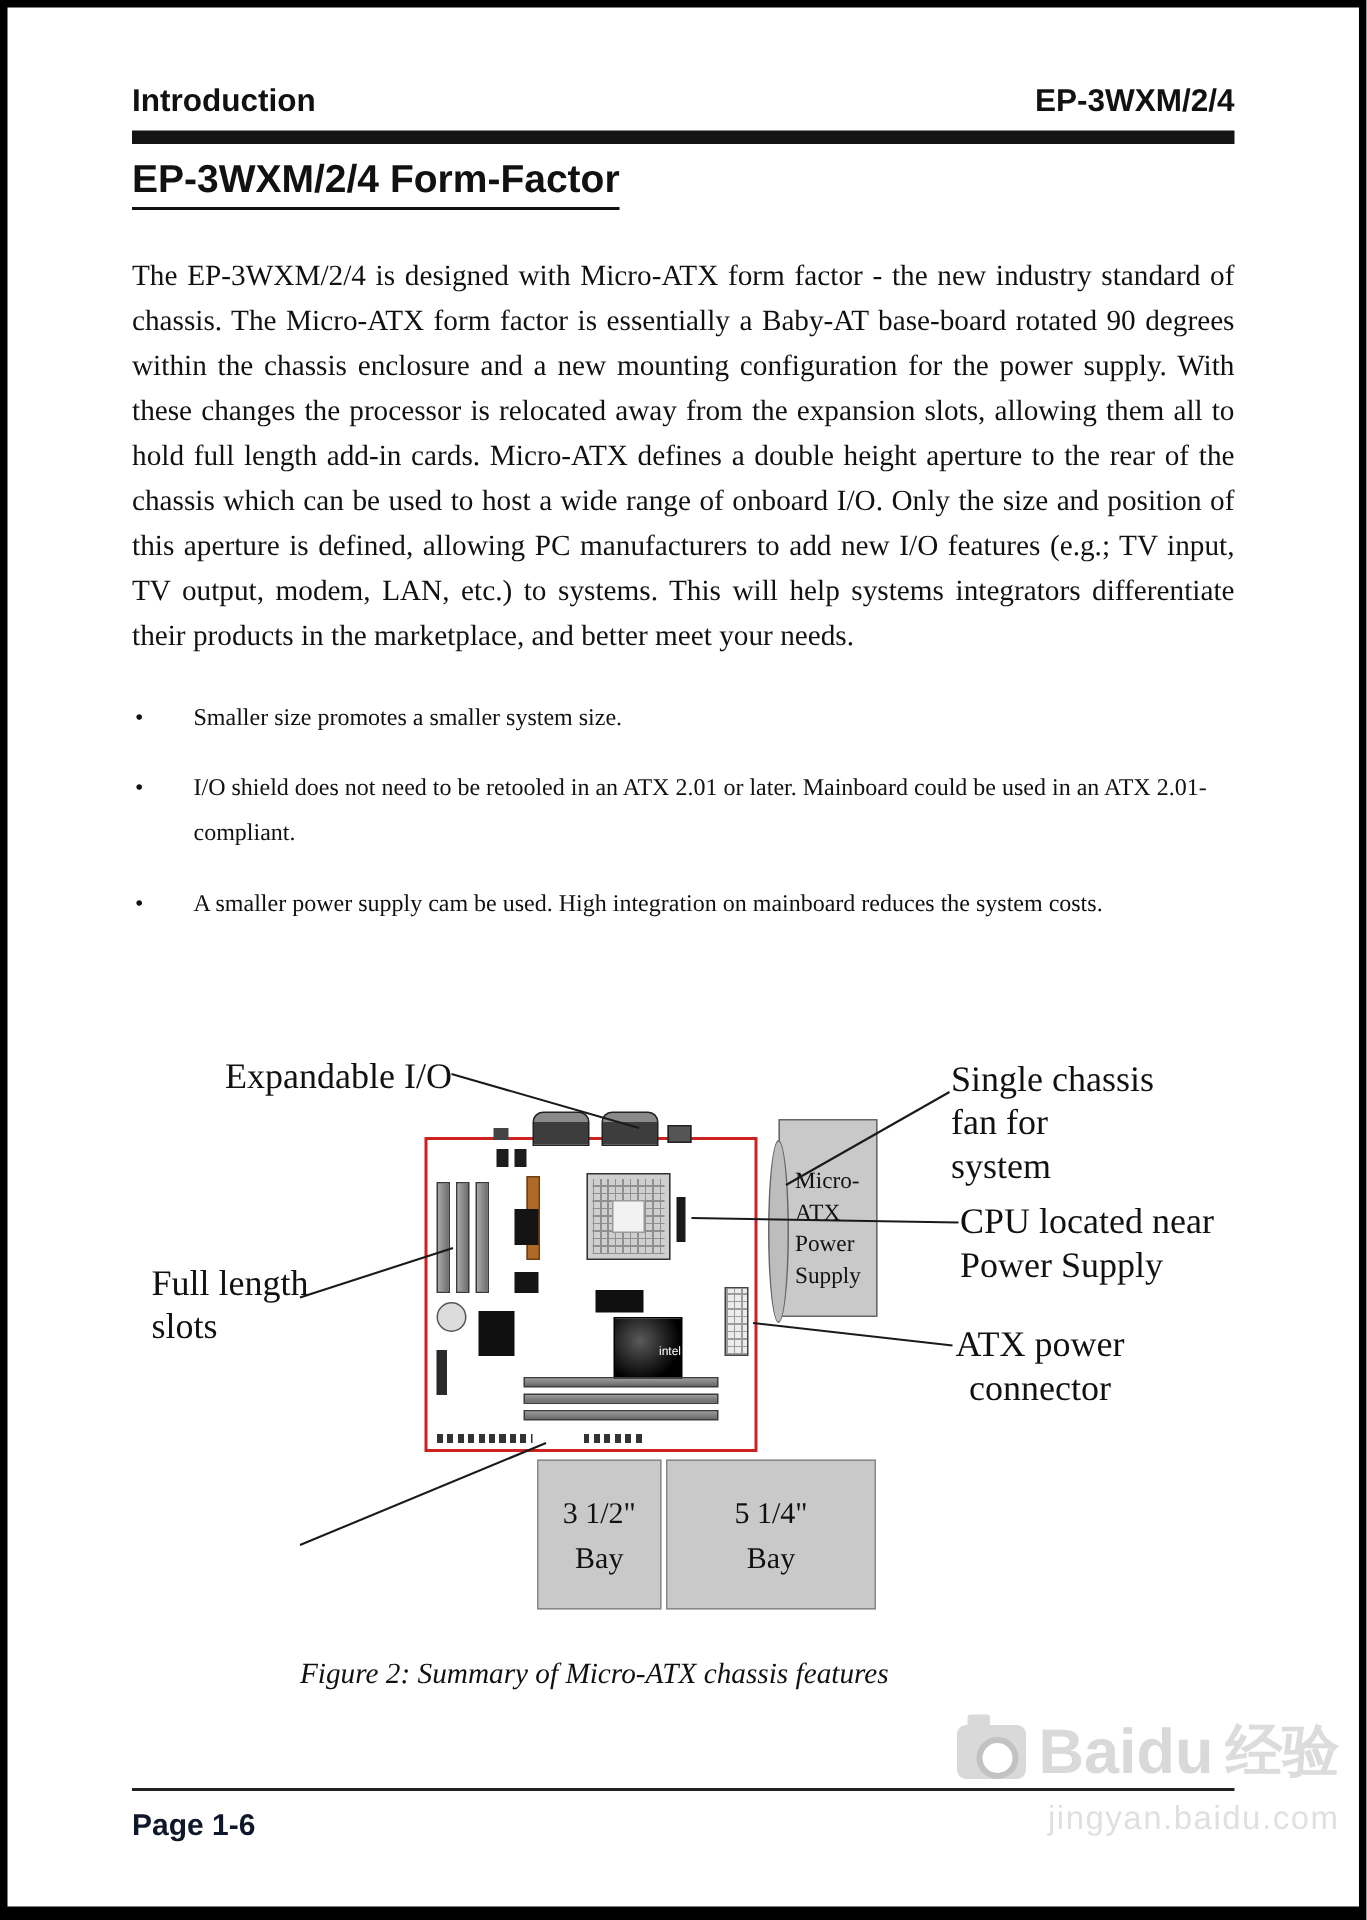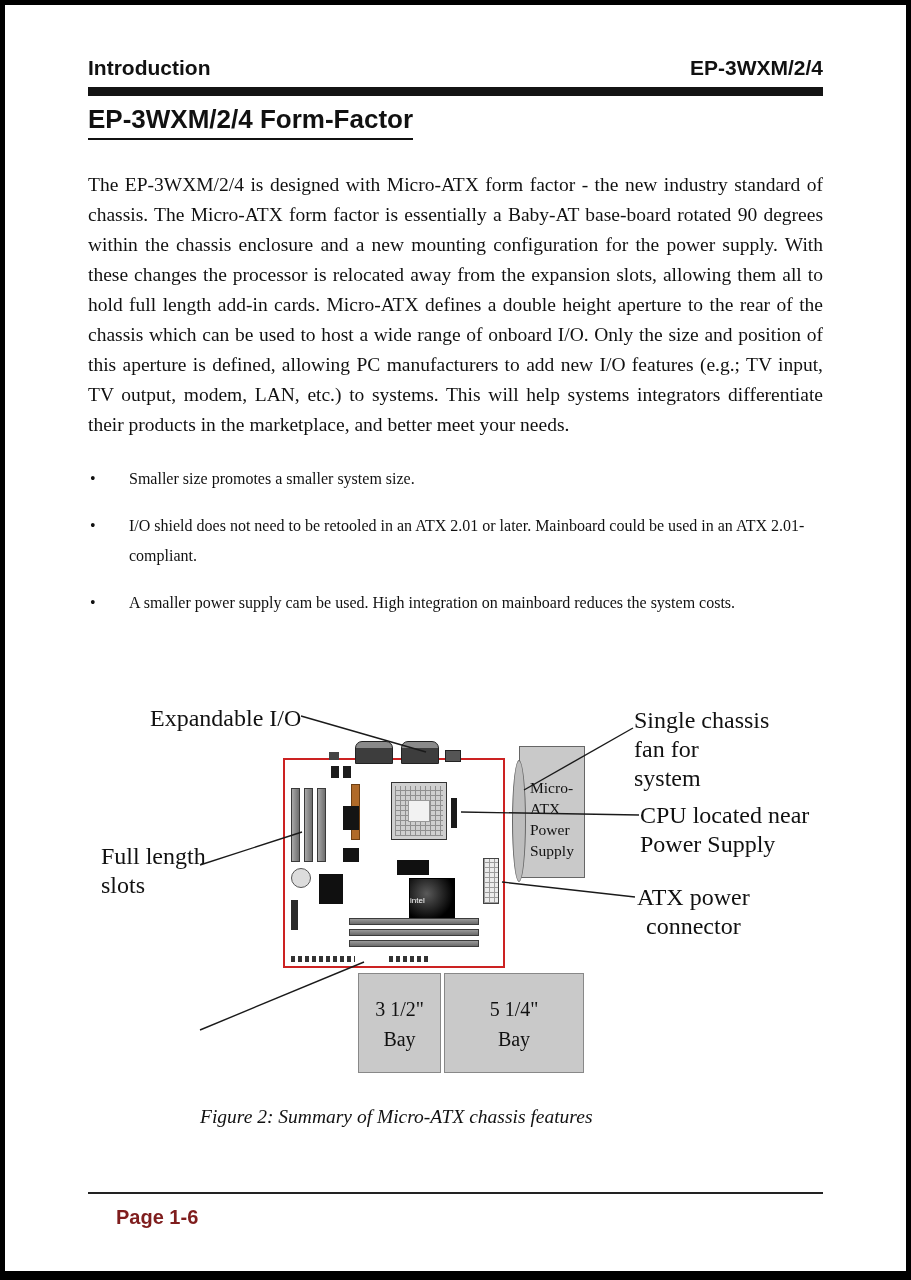--- a/index.html
+++ b/index.html
@@ -66,41 +66,41 @@
   .cpu::after { content:""; position:absolute; left:50%; top:50%; width:20px; height:20px;
                 transform:translate(-50%,-50%); background:#f2f2f2; border:1px solid #999; }
   .cpuside { left:166px; top:38px; width:6px; height:30px; background:#1a1a1a; }
   .chipA { left:58px; top:46px; width:16px; height:24px; background:#141414; }
   .chipB { left:58px; top:88px; width:16px; height:14px; background:#141414; }
   .battery { left:6px; top:108px; width:20px; height:20px; border-radius:50%; background:#dcdcdc; border:1px solid #555; }
   .chipC { left:34px; top:114px; width:24px; height:30px; background:#101010; }
   .bios { left:112px; top:100px; width:32px; height:15px; background:#101010; }
   .chipset { left:124px; top:118px; width:46px; height:44px;
              background:radial-gradient(circle at 38% 35%, #5a5a5a, #000 70%); border:1px solid #000;
-             color:#fff; font-size:8px; font-family:"Liberation Sans", sans-serif; text-align:left;
+             color:#fff; font-size:8px; font-family:"Liberation Sans", sans-serif; text-align:right;
              line-height:44px; }
   .hbar { left:64px; width:130px; height:7px; background:linear-gradient(#9a9a9a,#6a6a6a); border:1px solid #3c3c3c; }
   .hbar1 { top:158px; } .hbar2 { top:169px; } .hbar3 { top:180px; }
   .pins { left:6px; top:140px; width:7px; height:30px; background:#2a2a2a; }
   .atxconn { left:198px; top:98px; width:16px; height:46px; background:#ececec; border:1px solid #444;
              background-image:repeating-linear-gradient(0deg,#9c9c9c 0 1px,transparent 1px 5px),
                               repeating-linear-gradient(90deg,#9c9c9c 0 1px,transparent 1px 5px); }
   .dash1 { left:6px; top:196px; width:64px; height:6px;
            background:repeating-linear-gradient(90deg,#333 0 4px,transparent 4px 7px); }
   .dash2 { left:104px; top:196px; width:40px; height:6px;
            background:repeating-linear-gradient(90deg,#333 0 4px,transparent 4px 7px); }
 
   .lines-svg { position:absolute; inset:0; width:735px; height:452px; pointer-events:none; z-index:5; }
   .lines-svg line { stroke:#1a1a1a; stroke-width:1.4; }
 
   .caption { position:absolute; left:112px; top:408px; font-size:19.5px; font-style:italic; color:#111; }
 
   
   .footer { position:absolute; left:88px; top:1192px; width:735px; border-top:2px solid #222; padding-top:12px; }
-  .footer-text { font-family:"Liberation Sans", sans-serif; font-weight:bold; font-size:20px; color:#7f1d1d;margin-left:28px; }
+  .footer-text { font-family:"Liberation Sans", sans-serif; font-weight:bold; font-size:20px; color:#0f172a; }
 
   
   .watermark { position:absolute; right:18px; top:1142px; text-align:right; z-index:40; color:#d6d6d6; }
   .wm-top { display:flex; align-items:center; justify-content:flex-end; gap:8px; }
   .wm-cam { position:relative; display:inline-block; width:46px; height:36px; background:#d9d9d9; border-radius:6px; }
   .wm-cam::before { content:""; position:absolute; left:13px; top:8px; width:20px; height:20px; border-radius:50%;
                     background:#fff; border:4px solid #c2c2c2; }
   .wm-cam::after { content:""; position:absolute; top:-7px; left:7px; width:15px; height:8px; background:#d9d9d9;
                    border-radius:2px; }
   .wm-brand { font-family:"Liberation Sans", sans-serif; font-weight:bold; font-size:42px; color:#d9d9d9; }
@@ -191,15 +191,23 @@
       <line x1="112" y1="332" x2="276" y2="264"></line>
     </svg>
 
     <div class="caption">Figure 2:  Summary of Micro-ATX chassis features</div>
   </div>
 
   <div class="footer">
     <span class="footer-text">Page 1-6</span>
   </div>
 
+  <div class="watermark">
+    <div class="wm-top">
+      <span class="wm-cam"></span>
+      <span class="wm-brand">Baidu</span>
+      <span class="wm-cn">经验</span>
+    </div>
+    <div class="wm-url">jingyan.baidu.com</div>
+  </div>
 
   <div class="page-frame"></div>
 </div>
 
 </body></html>

